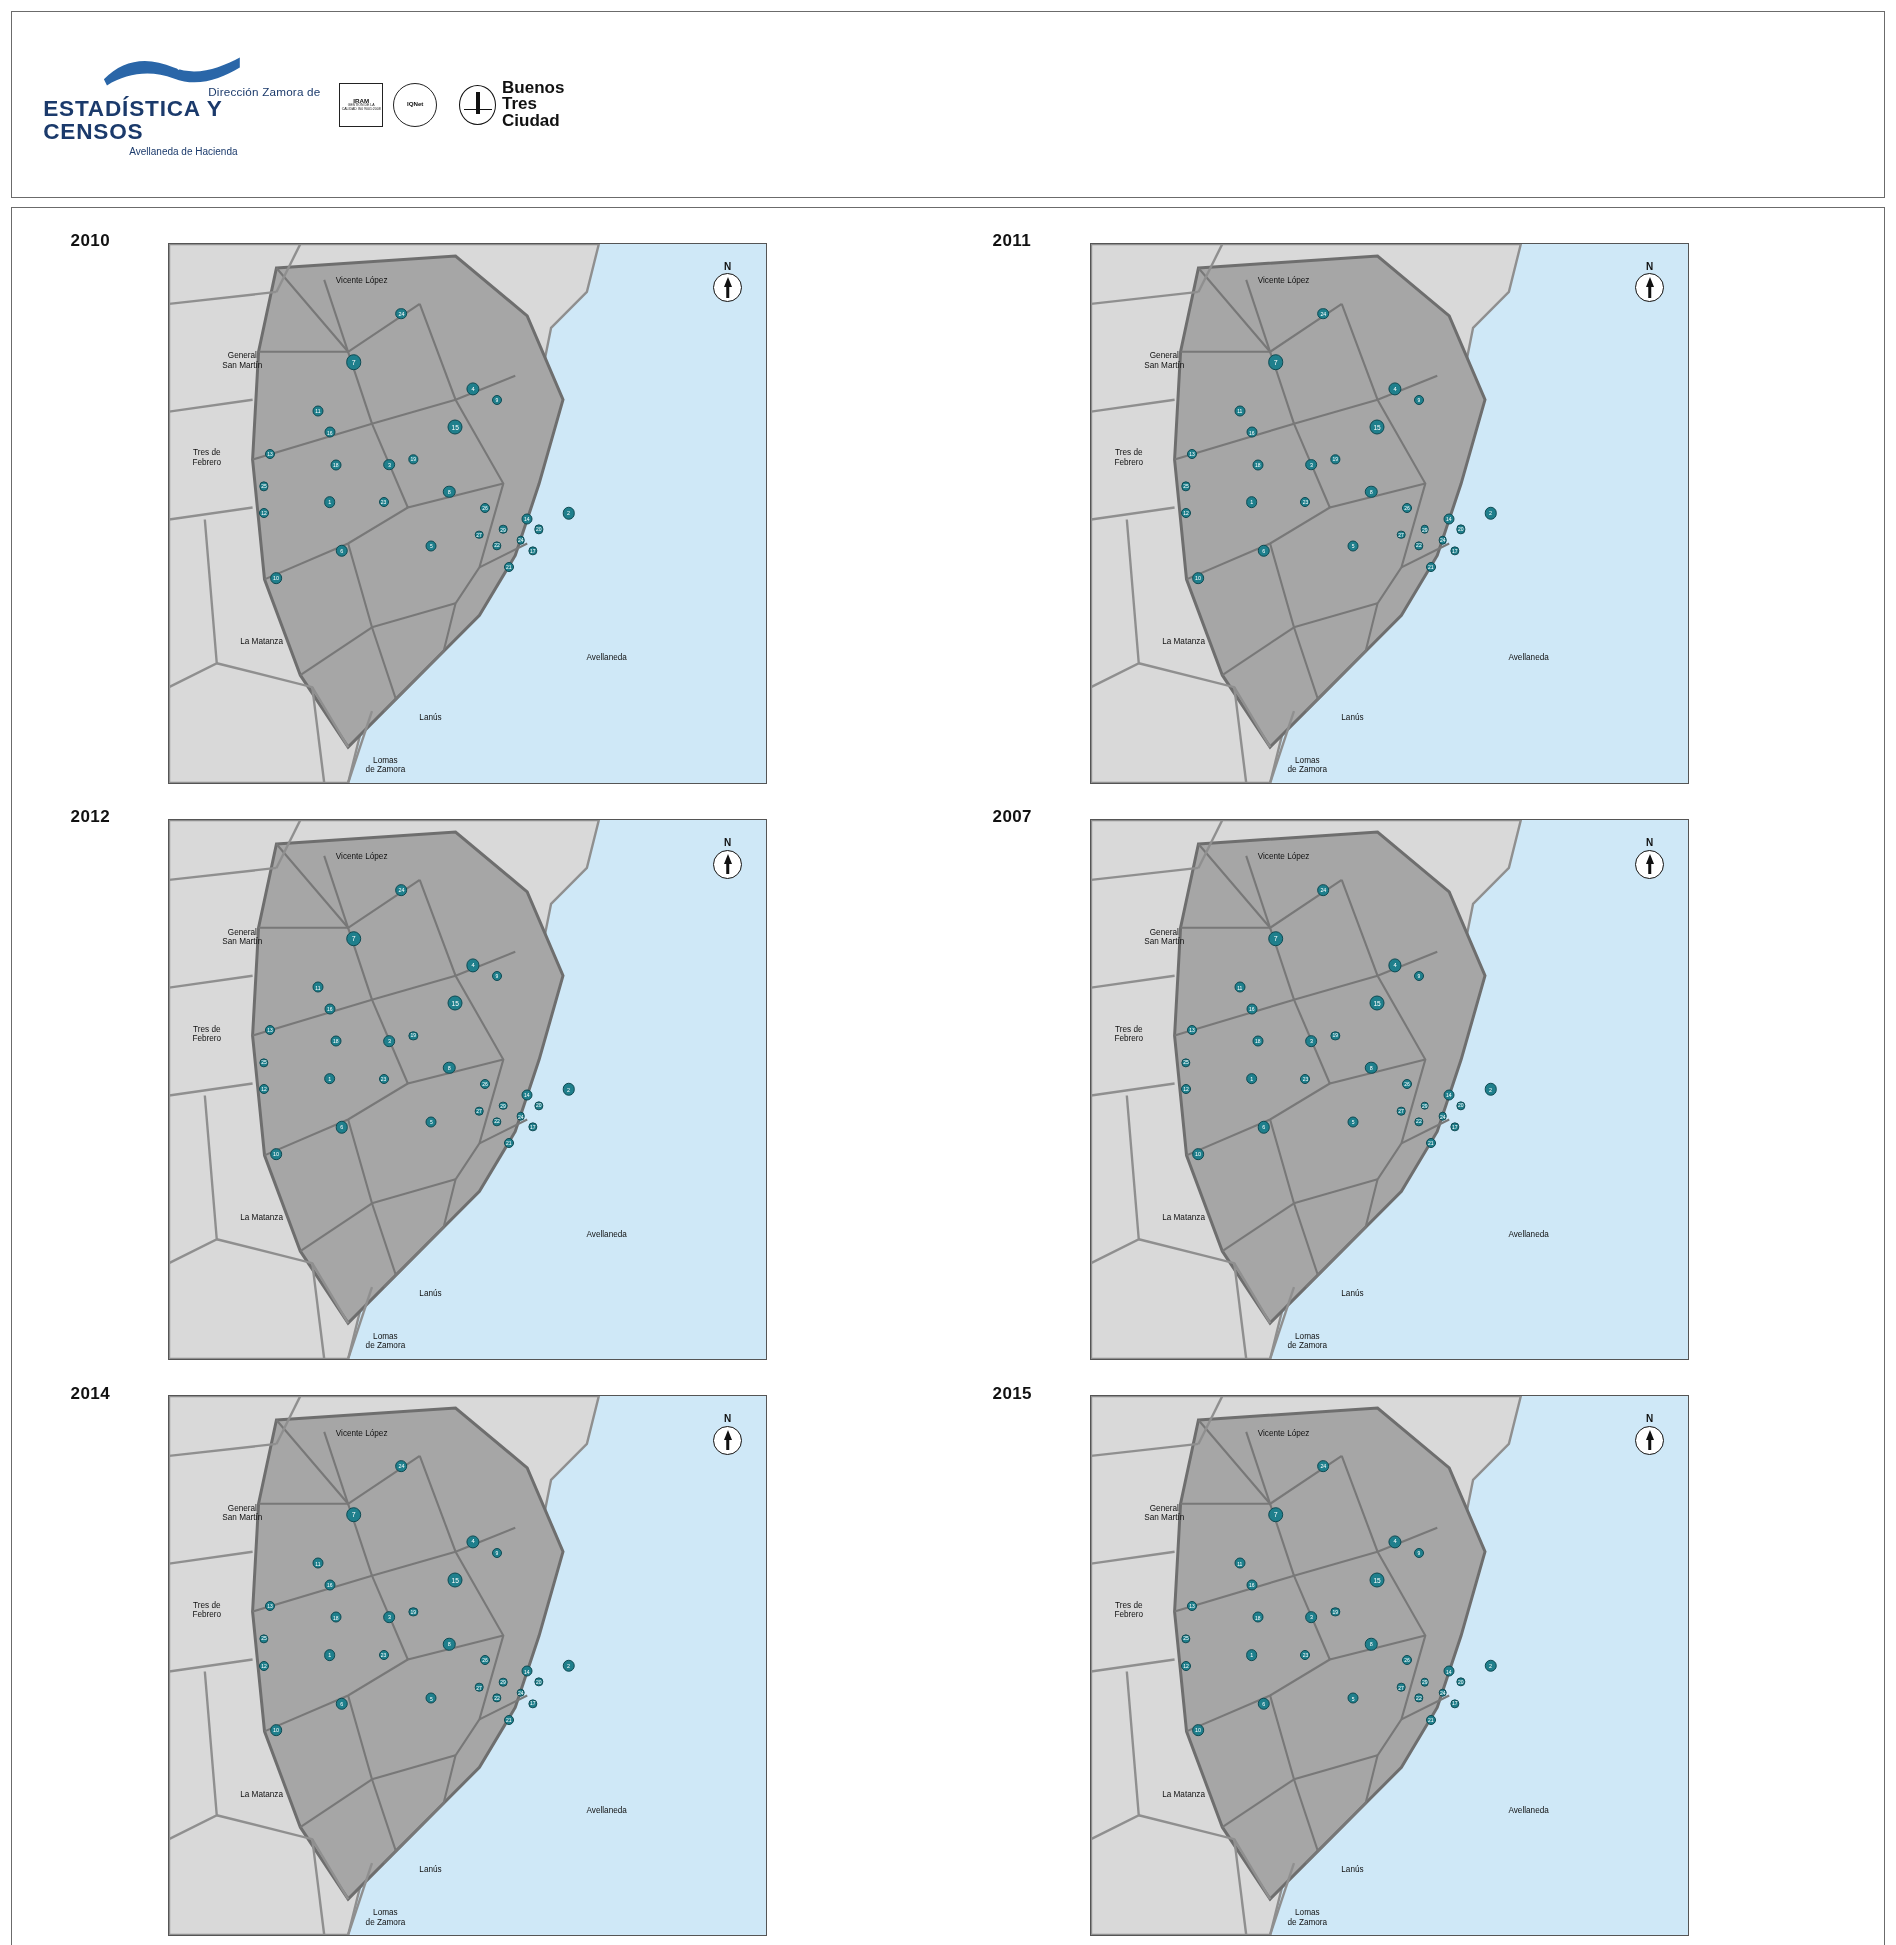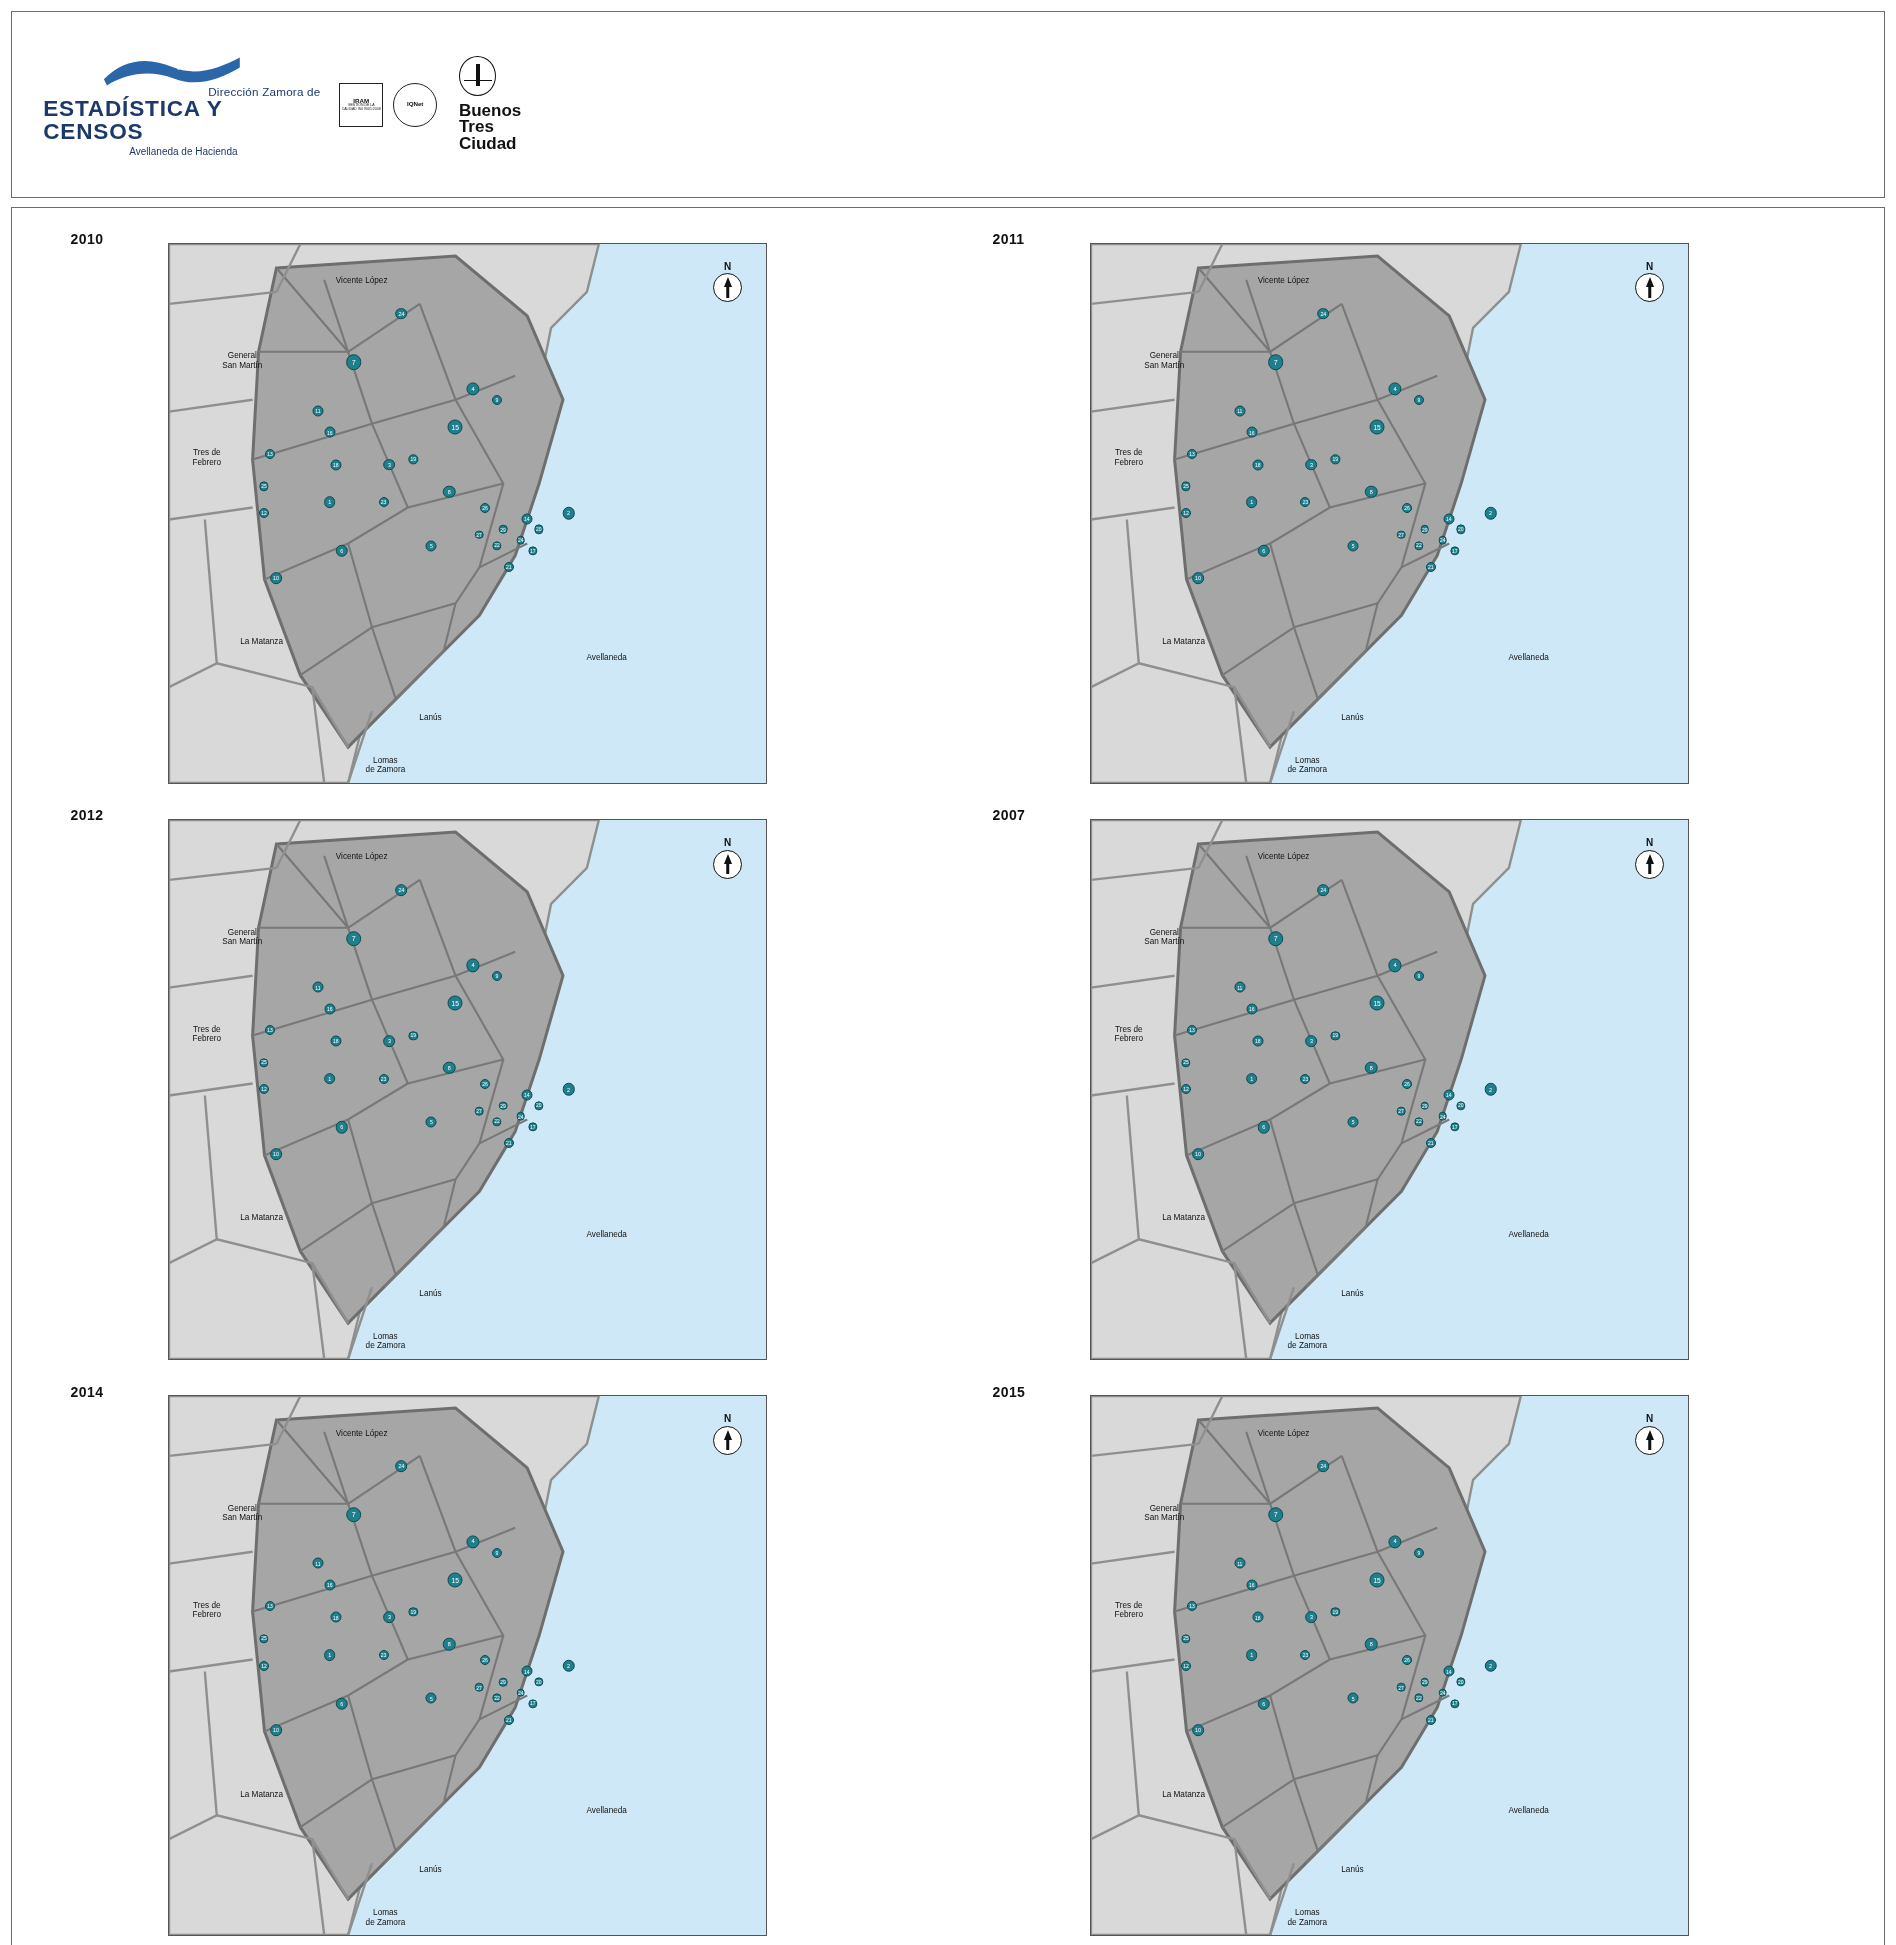--- a/index.html
+++ b/index.html
@@ -74,21 +74,21 @@
     flex-direction: column;
     font-size: 5px;
     color: #111;
     text-align:center;
     line-height: 1.05;
   }
   .iso-badge.round { border-radius: 50%; }
   .iso-badge .b-main { font-size: 6.2px; font-weight: bold; }
   .iso-badge .b-sub { font-size: 3.5px; }
   .ba-logo {
-    display:flex; align-items:flex-start; gap: 6.2px; margin-left: 11.7px; flex-direction: column;
+    display:flex; align-items:center; gap: 6.2px; margin-left: 11.7px;
   }
   .ba-logo .obelisk {
     width: 37px; height: 40px;
     border-radius: 50%;
     border: 1.2px solid #111;
     position: relative;
     overflow: hidden;
   }
   .ba-logo .obelisk:after {
     content:"";
@@ -126,21 +126,21 @@
     grid-template-columns: 1fr 1fr;
     grid-template-rows: 1fr 1fr 1fr;
     height: 100%;
     padding: 7.8px 15.6px 11.7px 15.6px;
     gap: 3.1px;
   }
   .map-cell { position: relative; }
   .year-label {
     position: absolute;
     left: 43px; top: 3.9px;
-    font-size: 14px;
+    font-size: 17px;
     font-weight: bold;
     color: #111;
     letter-spacing: 0.4px;
   }
   .map-frame {
     position: absolute;
     left: 140px; top: 15.6px;
     width: 599px;
     height: 541px;
     background: #cfe8f7;

